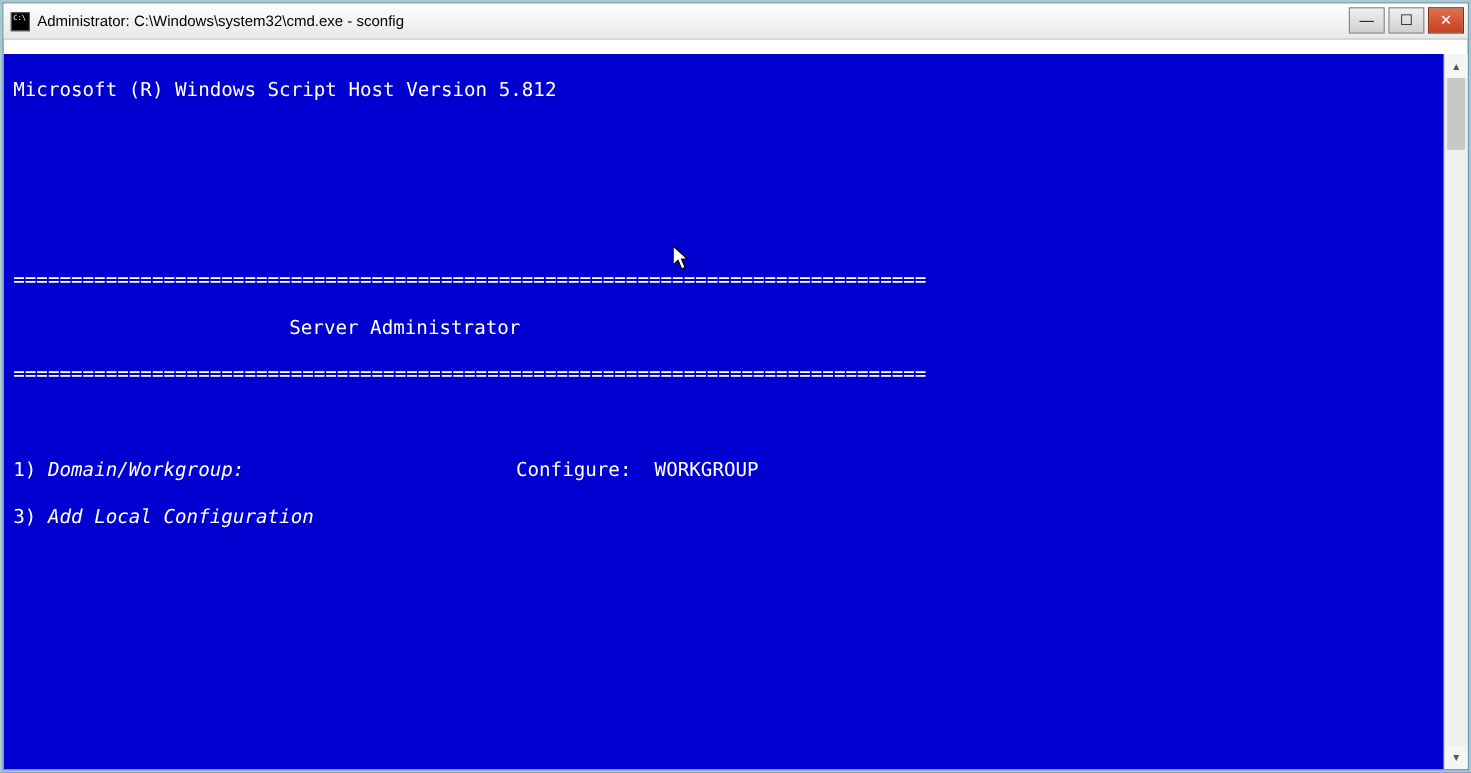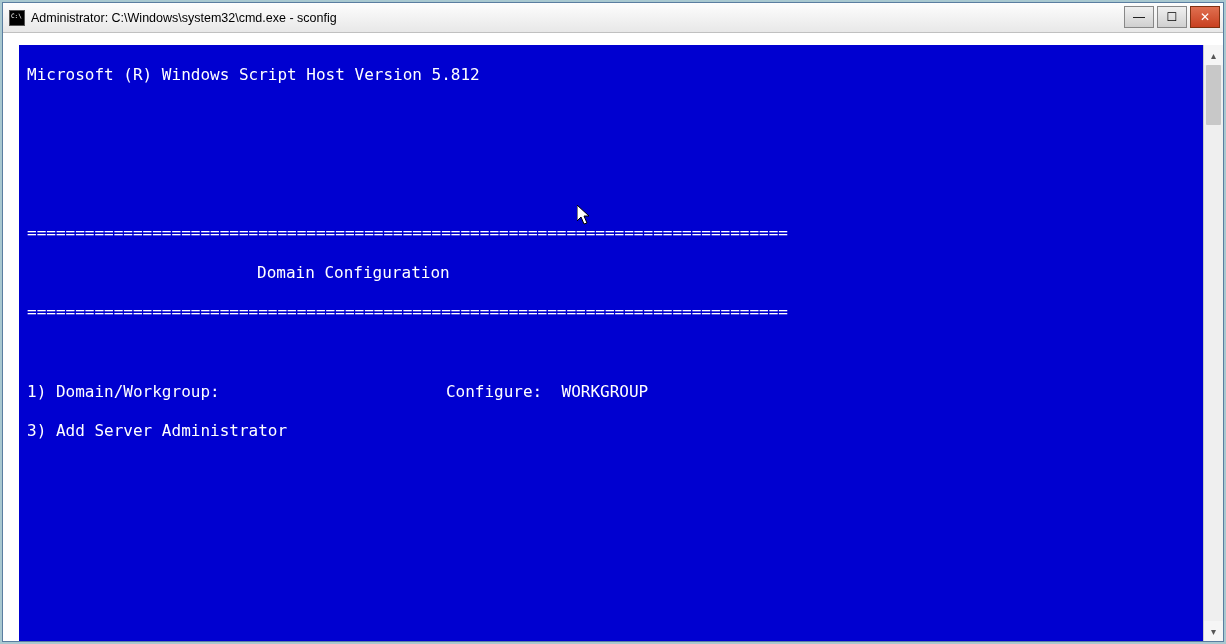--- a/index.html
+++ b/index.html
@@ -84,21 +84,20 @@
       flex: 1;
       background: #0000d0;
       color: #fff;
       font-family: Consolas, "Lucida Console", monospace;
       font-size: 16px;
       line-height: 19.8px;
       padding: 0 0 0 8px;
       white-space: pre;
       overflow: hidden;
       position: relative;
-      margin-left: 16px;
     }
     .scrollbar {
       width: 20px;
       background: #efefef;
       border-left: 1px solid #ccc;
       display: flex;
       flex-direction: column;
     }
     .sb-btn {
       height: 20px;
@@ -122,20 +121,21 @@
       height: 60px;
       background: #c8c8c8;
       border-radius: 1px;
     }
     .row {
       display: block;
     }
     .label {
       display: inline-block;
       width: 390px;
+      font-style: italic;
     }
     .centered-header {
       padding-left: 230px;
     }
     .mouse-cursor {
       position: absolute;
       left: 558px;
       top: 160px;
       pointer-events: none;
     }
@@ -153,25 +153,25 @@
       <div class="ctrl close">✕</div>
     </div>
   </div>
   <div class="client">
     <div class="console">
 <span class="row">Microsoft (R) Windows Script Host Version 5.812</span>
 <span class="row"> </span>
 <span class="row"> </span>
 <span class="row"> </span>
 <span class="row">===============================================================================</span>
-<span class="row centered-header">Domain Configuration</span>
+<span class="row centered-header">Server Administrator</span>
 <span class="row">===============================================================================</span>
 <span class="row"> </span>
 <span class="row"><span>1) </span><span class="label">Domain/Workgroup:</span><span>Configure:  WORKGROUP</span></span>
-<span class="row"><span>3) </span><span class="label">Add Server Administrator</span><span></span></span>
+<span class="row"><span>3) </span><span class="label">Add Local Configuration</span><span></span></span>
 <span class="row"> </span>
 
 
 
 
 
 
 
 
 

